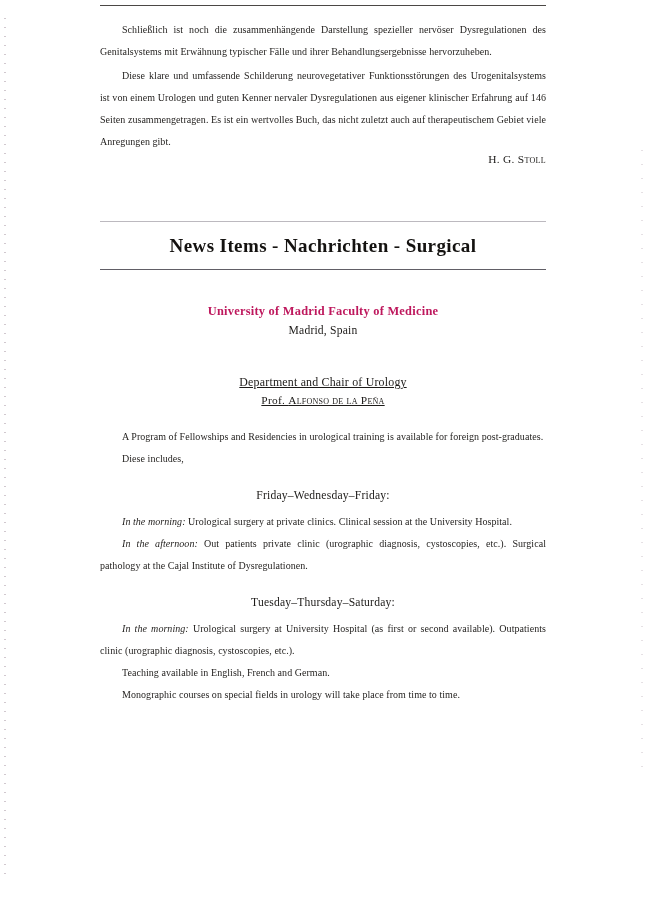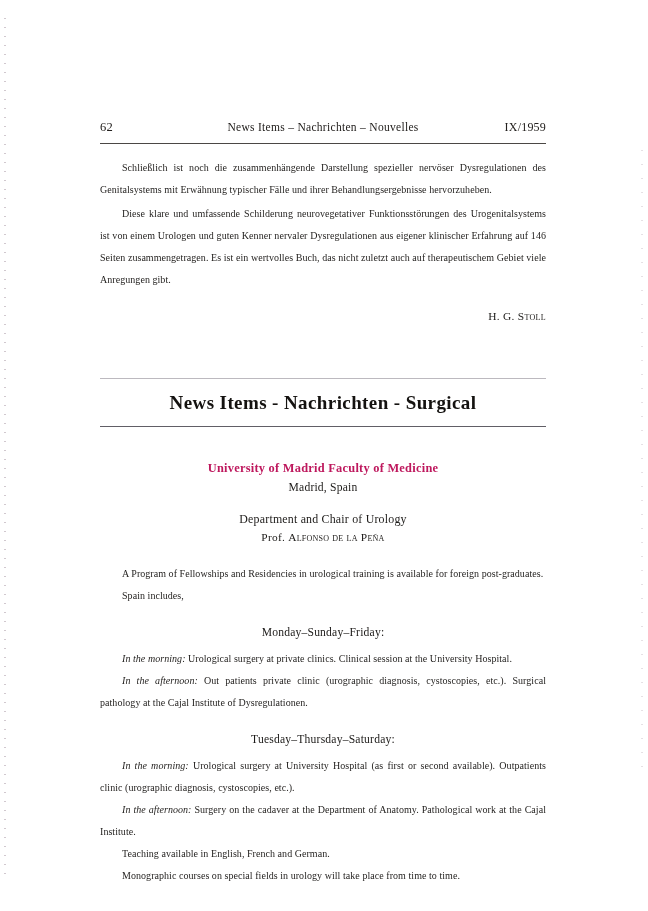--- a/index.html
+++ b/index.html
@@ -102,21 +102,20 @@
     text-align: justify;
     text-justify: inter-word;
     letter-spacing: 0.05px;
     color: #201e1c;
   }
   .para.indent { text-indent: 22px; }
   .para.first  { margin-top: 13px; }
   .para.next   { margin-top: 2px; }
 
   .signature {
-    margin-top: 19px;
     text-align: right;
     font-size: 11.4px;
     letter-spacing: 0.3px;
   }
   .sc { font-variant: small-caps; }
 
   
   .section-banner {
     margin-top: 56px;
   }
@@ -145,21 +144,21 @@
     font-size: 12.4px;
     font-weight: bold;
     letter-spacing: 0.25px;
     color: #be185d;
   }
   .inst-city {
     font-size: 11.6px;
     margin-top: 5px;
     letter-spacing: 0.2px;
   }
-  .dept-block { margin-top: 18px; text-align: center; }
+  .dept-block { margin-top: 38px; text-align: center; text-decoration: underline; }
   .dept-name {
     font-size: 11.9px;
     letter-spacing: 0.2px;
   }
   .dept-chair {
     font-size: 11.4px;
     margin-top: 4px;
     letter-spacing: 0.25px;
   }
 
@@ -177,25 +176,20 @@
   .body-start { margin-top: 20px; }
 </style>
 </head>
 <body>
 
 <div class="scan-edge-left"></div>
 <div class="scan-edge-right"></div>
 
 <div class="page">
 
-  <div class="running-head">
-    <span class="rh-folio">62</span>
-    <span class="rh-title">News Items – Nachrichten – Nouvelles</span>
-    <span class="rh-issue">IX/1959</span>
-  </div>
   <div class="rule-head"></div>
 
   <p class="para indent first">Schließlich ist noch die zusammenhängende Darstellung spezieller nervöser Dysregulationen des Genitalsystems mit Erwähnung typischer Fälle und ihrer Behandlungsergebnisse hervorzuheben.</p>
   <p class="para indent next">Diese klare und umfassende Schilderung neurovegetativer Funktionsstörungen des Urogenitalsystems ist von einem Urologen und guten Kenner nervaler Dysregulationen aus eigener klinischer Erfahrung auf 146 Seiten zusammengetragen. Es ist ein wertvolles Buch, das nicht zuletzt auch auf therapeutischem Gebiet viele Anregungen gibt.</p>
 
   <div class="signature">
     <span>H. G. </span><span class="sc">Stoll</span>
   </div>
 
   <div class="section-banner">
@@ -210,34 +204,31 @@
   </div>
 
   <div class="dept-block">
     <div class="dept-name">Department and Chair of Urology</div>
     <div class="dept-chair">
       <span>Prof. </span><span class="sc">Alfonso de la Peña</span>
     </div>
   </div>
 
   <p class="para indent body-start">A Program of Fellowships and Residencies in urological training is available for foreign post-graduates.</p>
-  <p class="para indent">Spain includes,</p>
-
-  <div class="day-heading">Monday–Sunday–Friday:</div>
+  <p class="para indent">Diese includes,</p>
+
+  <div class="day-heading">Friday–Wednesday–Friday:</div>
   <p class="para indent">
     <span class="lead-in">In the morning:</span><span> Urological surgery at private clinics. Clinical session at the University Hospital.</span>
   </p>
   <p class="para indent">
     <span class="lead-in">In the afternoon:</span><span> Out patients private clinic (urographic diagnosis, cystoscopies, etc.). Surgical pathology at the Cajal Institute of Dysregulationen.</span>
   </p>
 
   <div class="day-heading">Tuesday–Thursday–Saturday:</div>
   <p class="para indent">
     <span class="lead-in">In the morning:</span><span> Urological surgery at University Hospital (as first or second available). Outpatients clinic (urographic diagnosis, cystoscopies, etc.).</span>
   </p>
-  <p class="para indent">
-    <span class="lead-in">In the afternoon:</span><span> Surgery on the cadaver at the Department of Anatomy. Pathological work at the Cajal Institute.</span>
-  </p>
 
   <p class="para indent">Teaching available in English, French and German.</p>
   <p class="para indent">Monographic courses on special fields in urology will take place from time to time.</p>
 
 </div>
 
 </body></html>

